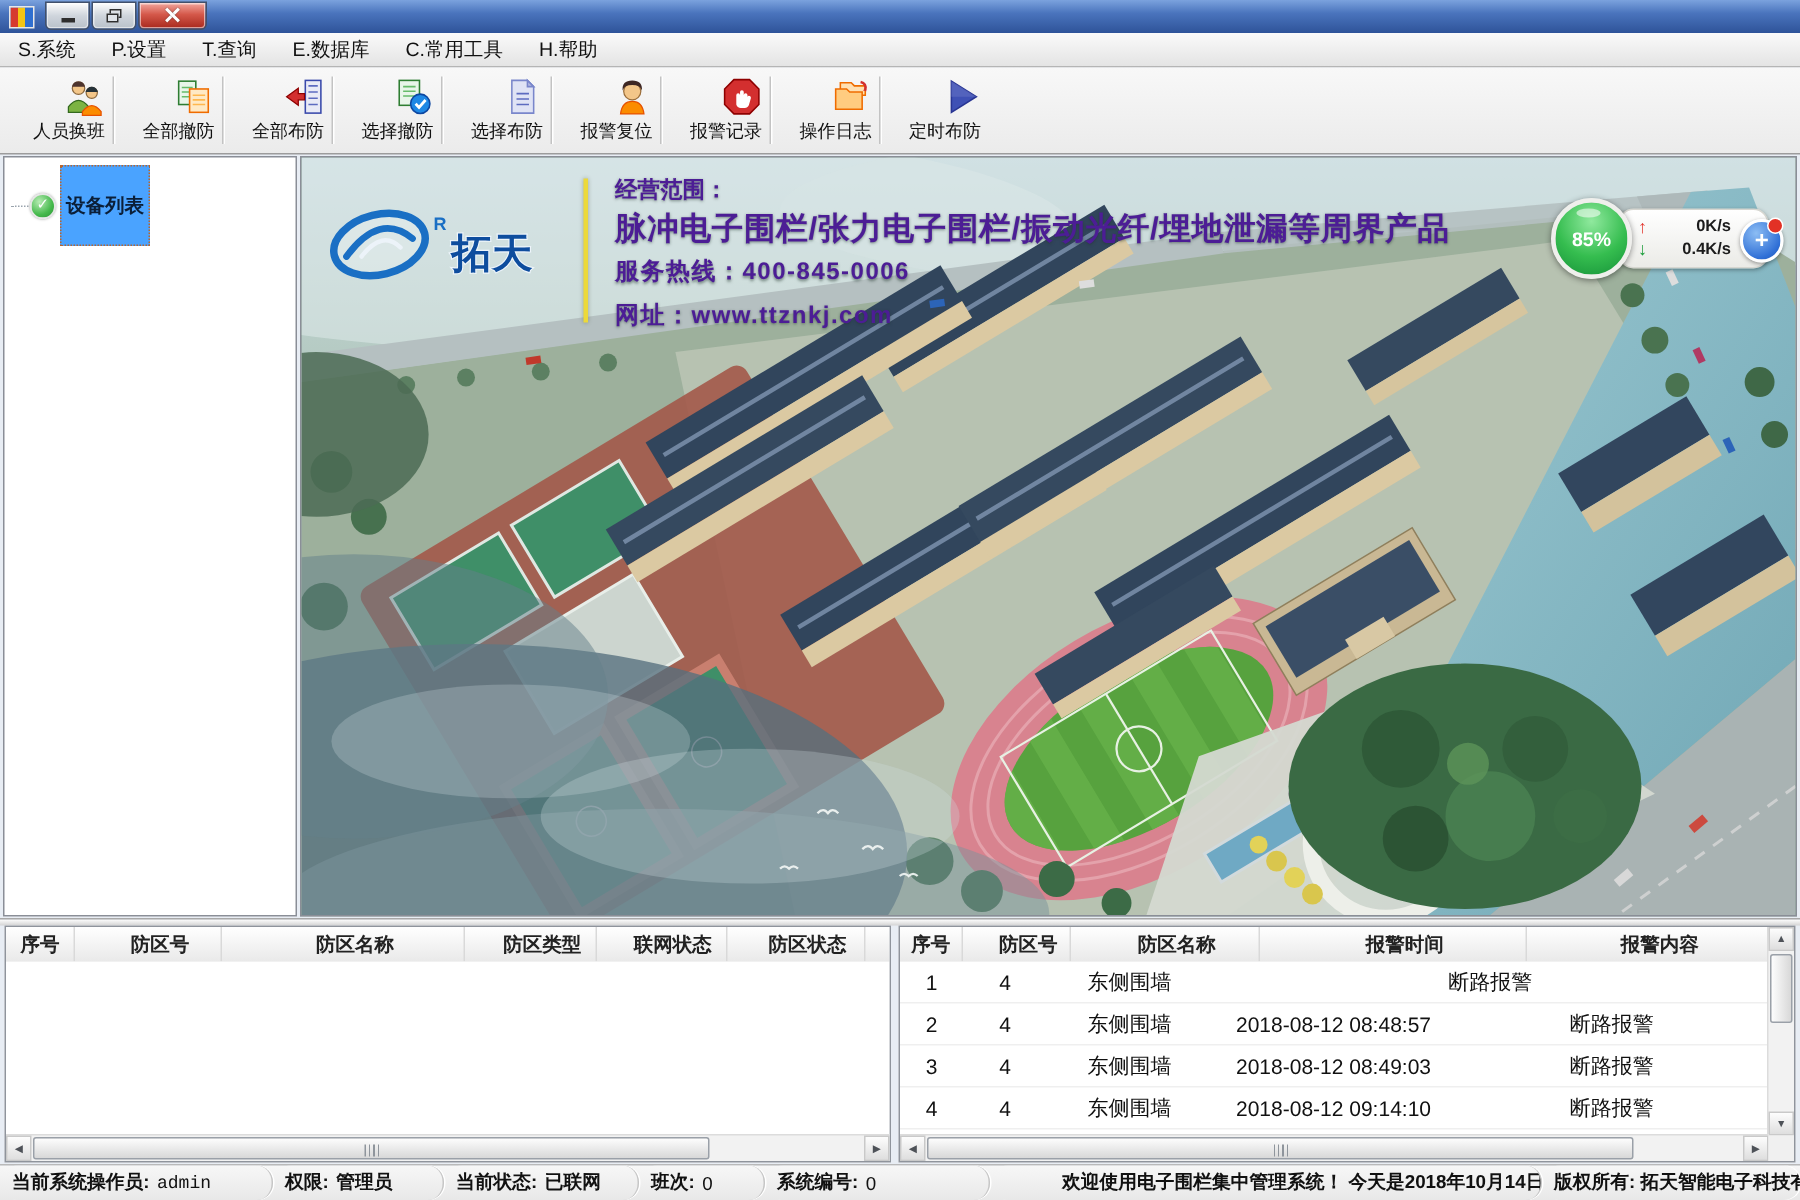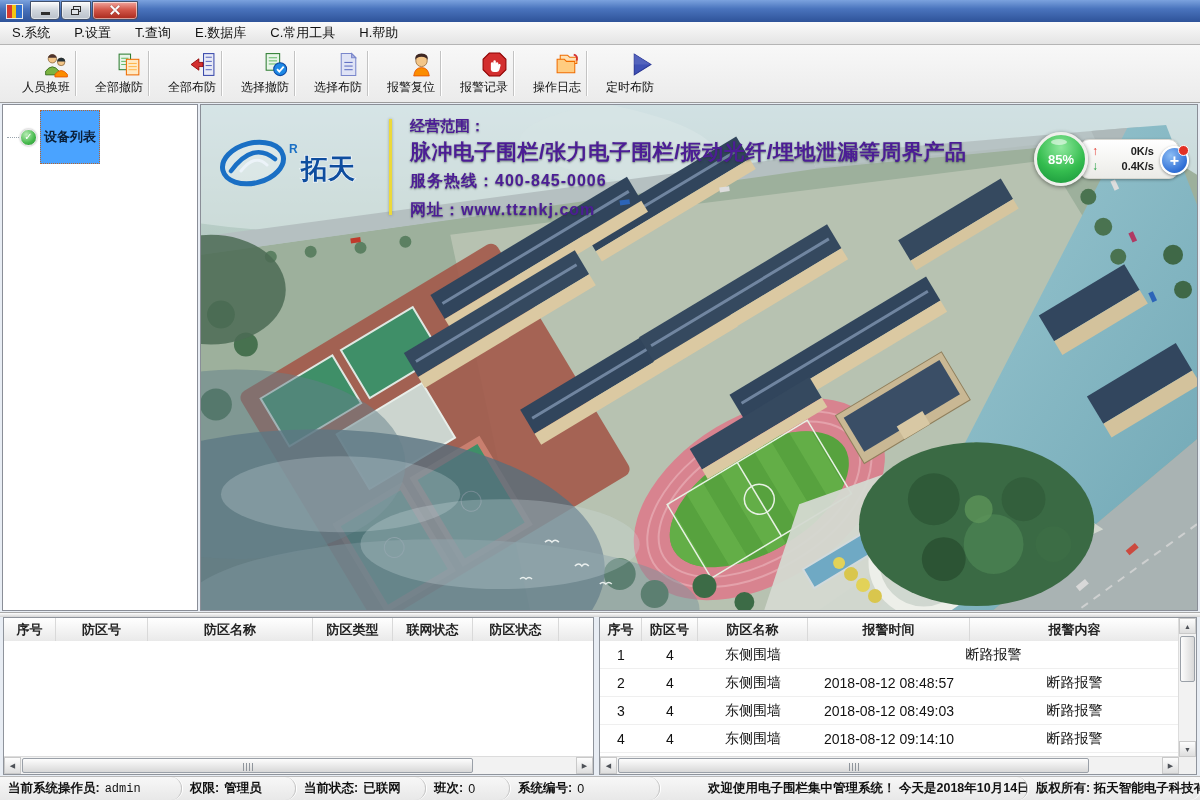--- a/index.html
+++ b/index.html
@@ -88,21 +88,21 @@
 
   
   .splitter{position:absolute;top:612px;left:0;right:0;height:4px;
     background:linear-gradient(#fdfdfd,#d4d4d4);border-top:1px solid #a8a8a8;}
 
   
   .bottom{position:absolute;top:617px;left:0;right:0;height:158px;display:flex;gap:5px;padding:0 3px;}
   .panel{background:#fff;border:1px solid #8f949c;position:relative;overflow:hidden;}
   .zone-panel{width:589px;}
   .alarm-panel{flex:1;}
-  .thead{display:flex;height:23px;background:linear-gradient(#ffffff,#e9e9e9);border-bottom:1px solid #cfcfcf;}
+  .thead{display:flex;height:23px;background:linear-gradient(#ffffff,#e9e9e9);border-bottom:1px solid #cfcfcf;gap:16px;}
   .alarm-panel .thead{margin-right:17px;}
   .th{display:flex;align-items:center;justify-content:center;font-size:13px;font-weight:bold;color:#222;
     border-right:1px solid #d9d9d9;box-sizing:border-box;white-space:nowrap;overflow:hidden;}
   .tbody{position:absolute;left:0;right:0;top:23px;bottom:17px;overflow:hidden;background:#fff;}
   .alarm-panel .tbody{right:17px;}
   .trow{display:flex;height:27px;border-bottom:1px solid #efefef;}
   .td{display:flex;align-items:center;justify-content:center;font-size:14px;color:#111;
     box-sizing:border-box;white-space:nowrap;overflow:hidden;}
   
   .zc0{width:52px;} .zc1{width:92px;} .zc2{width:165px;} .zc3{width:80px;} .zc4{width:80px;} .zc5{width:86px;} .zc6{flex:1;border-right:none;}

